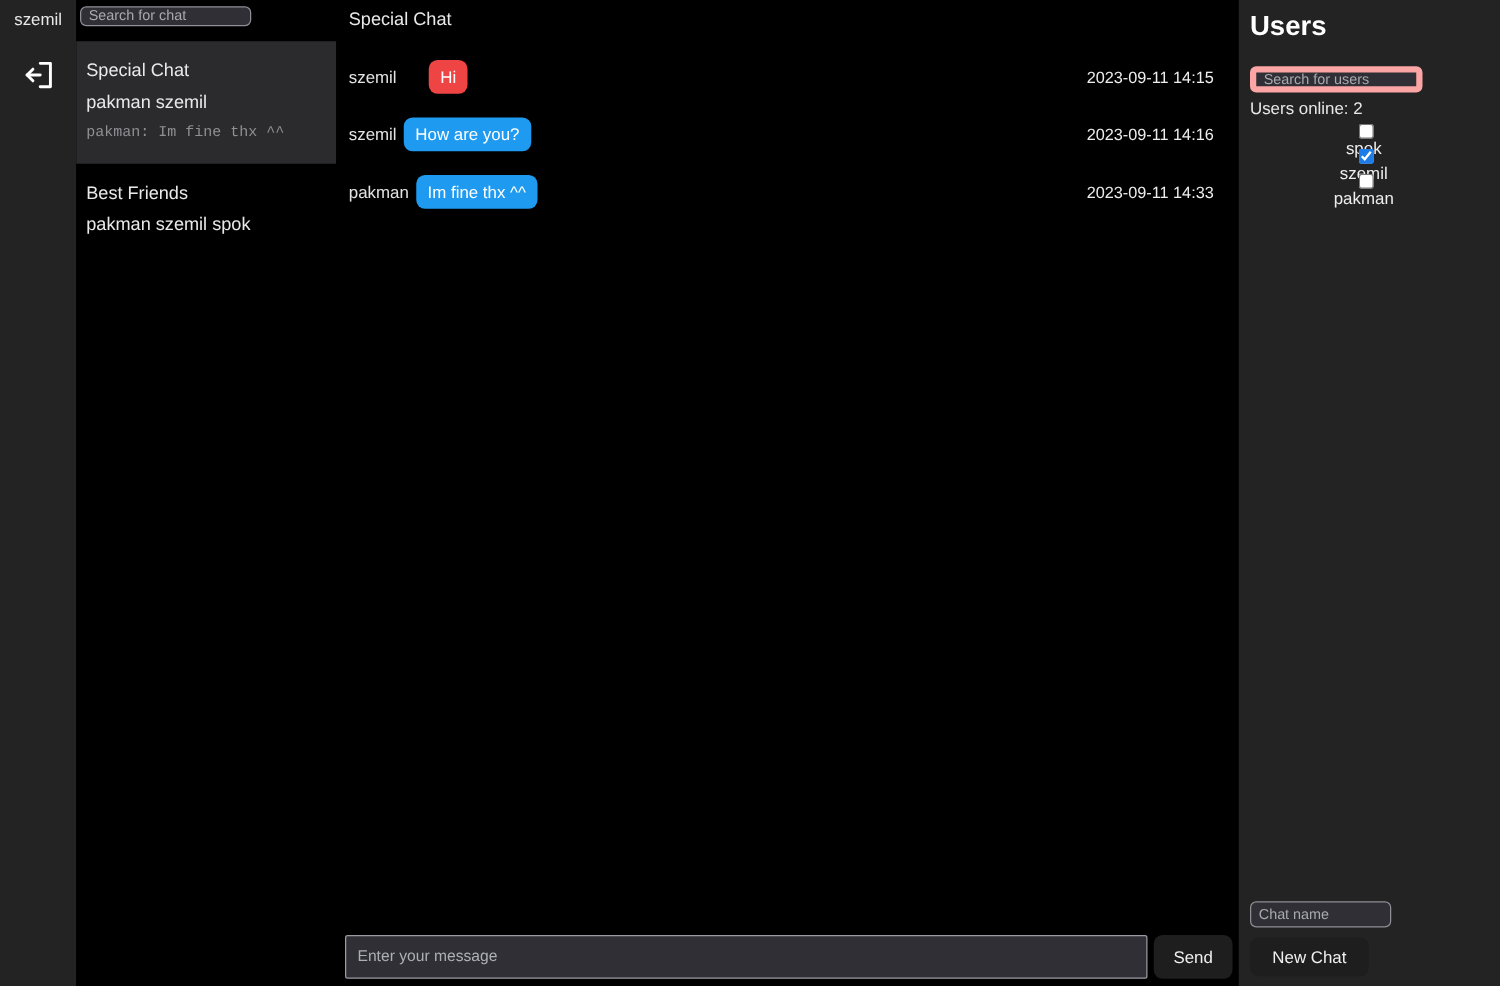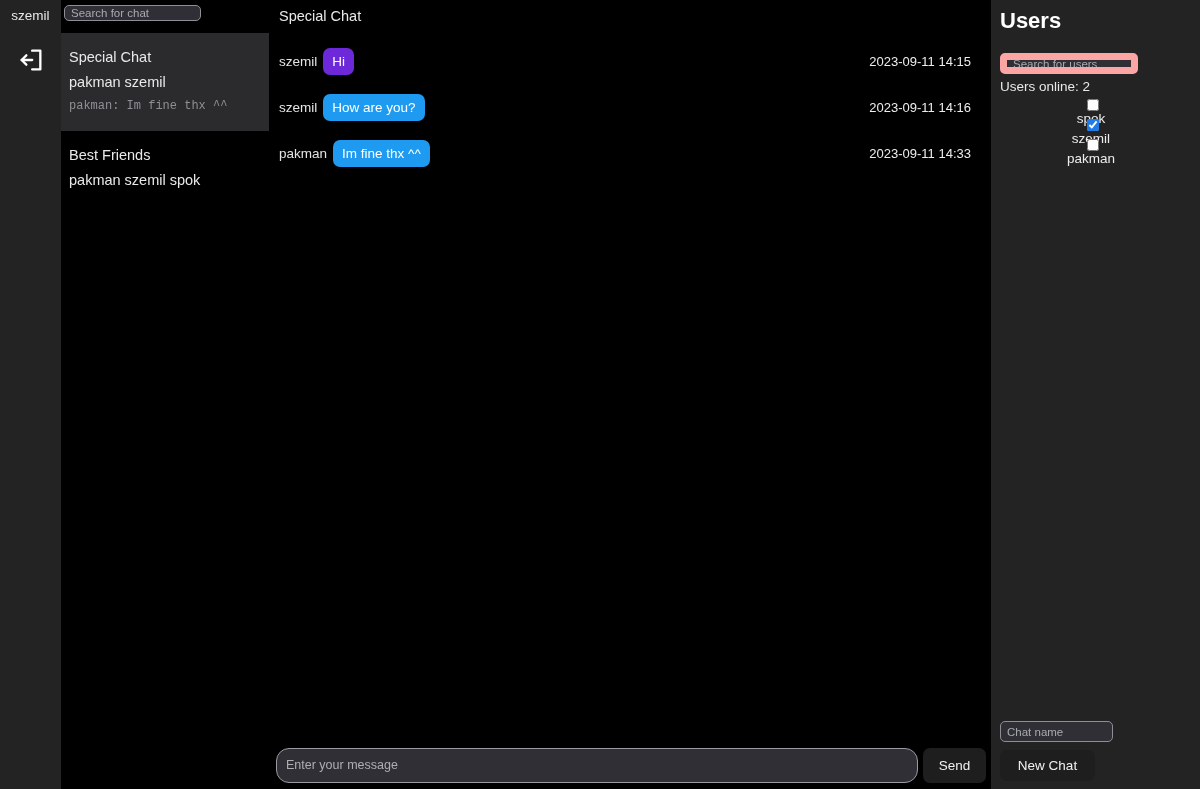--- a/index.html
+++ b/index.html
@@ -165,21 +165,21 @@
     width: 710px;
     height: 36px;
     display: flex;
     align-items: center;
   }
   .composer-input {
     width: 643px;
     height: 35px;
     background: #2f2f35;
     border: 1px solid #9a9aa2;
-    border-radius: 13px;
+    border-radius: 2px;
     color: #e4e4e8;
     font-size: 12.5px;
     font-family: "Liberation Sans", sans-serif;
     padding: 0 9px;
     outline: none;
   }
   .composer-input::placeholder { color: #aeaeb6; }
   .send-btn {
     margin-left: 5px;
     width: 63px;
@@ -209,21 +209,21 @@
     font-weight: bold;
     color: #ffffff;
   }
   .users-search {
     position: absolute;
     top: 53px;
     left: 9px;
     width: 138px;
     height: 21px;
     background: #2f2f35;
-    border: 7px solid #fca5a5;
+    border: 5px solid #fca5a5;
     border-radius: 5px;
     color: #d8d8dc;
     font-size: 11.5px;
     font-family: "Liberation Sans", sans-serif;
     padding: 0 6px;
     outline: none;
   }
   .users-search::placeholder { color: #a9a9b1; }
   .users-online {
     position: absolute;
@@ -329,21 +329,21 @@
     </div>
   </div>
 
   <div class="main">
     <div class="main-header">Special Chat</div>
 
     <div class="messages">
 
       <div class="msg-row">
         <span class="msg-author">szemil</span>
-        <span class="msg-bubble" style="background: #6d28d9;">Hi</span>
+        <span class="msg-bubble" style="background: #ef4444; margin-left: 20px;">Hi</span>
         <span class="msg-time">2023-09-11 14:15</span>
       </div>
 
       <div class="msg-row">
         <span class="msg-author">szemil</span>
         <span class="msg-bubble" style="background: rgb(30, 155, 240);">How are you?</span>
         <span class="msg-time">2023-09-11 14:16</span>
       </div>
 
       <div class="msg-row">

